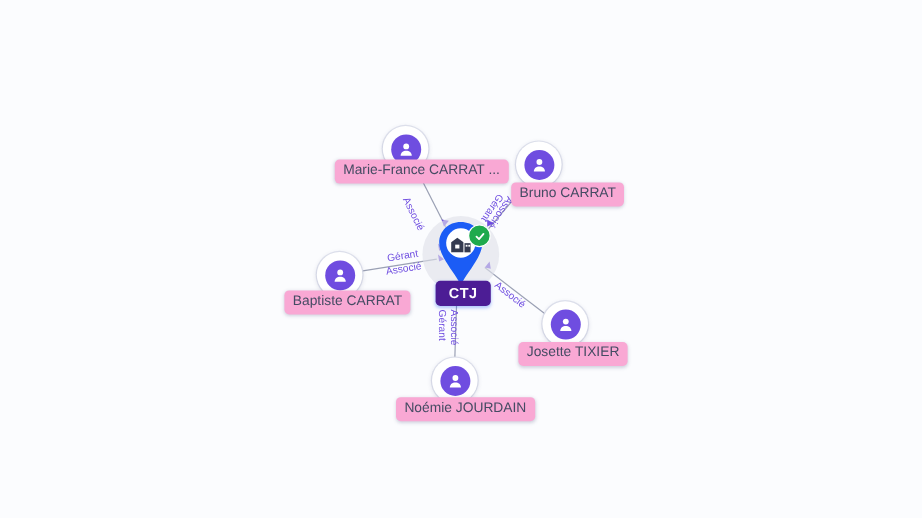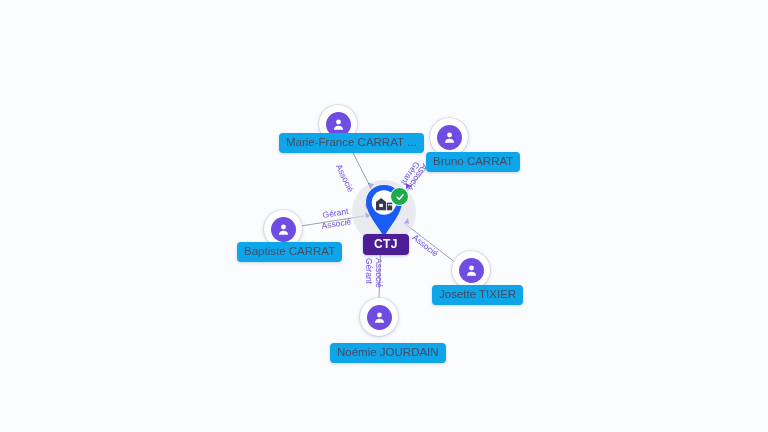--- a/index.html
+++ b/index.html
@@ -27,21 +27,21 @@
   }
   .person-disc{
     width:25px;height:25px;border-radius:50%;
     background:#6f4de0;
     display:flex;align-items:center;justify-content:center;
   }
   .person-disc svg{display:block;}
 
   .node-label{
     position:absolute;
-    background:#0ea5e9;
+    background:#f9a8d4;
     border-radius:4px;
     box-shadow:0 1px 3px rgba(60,60,110,.22);
     padding:3px 7px 4px 7px;
     font-size:11.5px;
     line-height:13px;
     color:#454b63;
     white-space:nowrap;
     z-index:7;
   }
 
@@ -176,21 +176,21 @@
   <div class="node-label" style="left:432px;top:285px;">Josette TIXIER</div>
 
   <div class="person-node" style="left:360px;top:298px;">
     <div class="person-disc">
       <svg width="15" height="15" viewBox="0 0 24 24" fill="#ffffff">
         <circle cx="12" cy="8" r="3.9"></circle>
         <path d="M4.6 20.5c0-4.1 3.3-6.6 7.4-6.6s7.4 2.5 7.4 6.6z"></path>
       </svg>
     </div>
   </div>
-  <div class="node-label" style="left:330px;top:331px;margin-top:12px;">Noémie JOURDAIN</div>
+  <div class="node-label" style="left:330px;top:331px;">Noémie JOURDAIN</div>
 
   <div id="company-node">
     <div class="pin-halo"></div>
     <svg class="pin-shape" viewBox="0 0 40 54" xmlns="http://www.w3.org/2000/svg">
       <path d="M20 2 C9.5 2 2 9.7 2 19.3 C2 30 13.2 42.5 18.3 51.3 C19.1 52.6 20.9 52.6 21.7 51.3 C26.8 42.5 38 30 38 19.3 C38 9.7 30.5 2 20 2 Z" fill="#1b5cf5"></path>
       <circle cx="20" cy="19.5" r="12.2" fill="#ffffff"></circle>
     </svg>
     <svg style="position:absolute;left:23px;top:15px;" width="18" height="16" viewBox="0 0 24 22" xmlns="http://www.w3.org/2000/svg" fill="#353b50">
       <path d="M1 21 L1 9.5 L8 4.2 L15 9.5 L15 21 Z"></path>
       <rect x="16.2" y="10.5" width="7" height="10.5"></rect>

